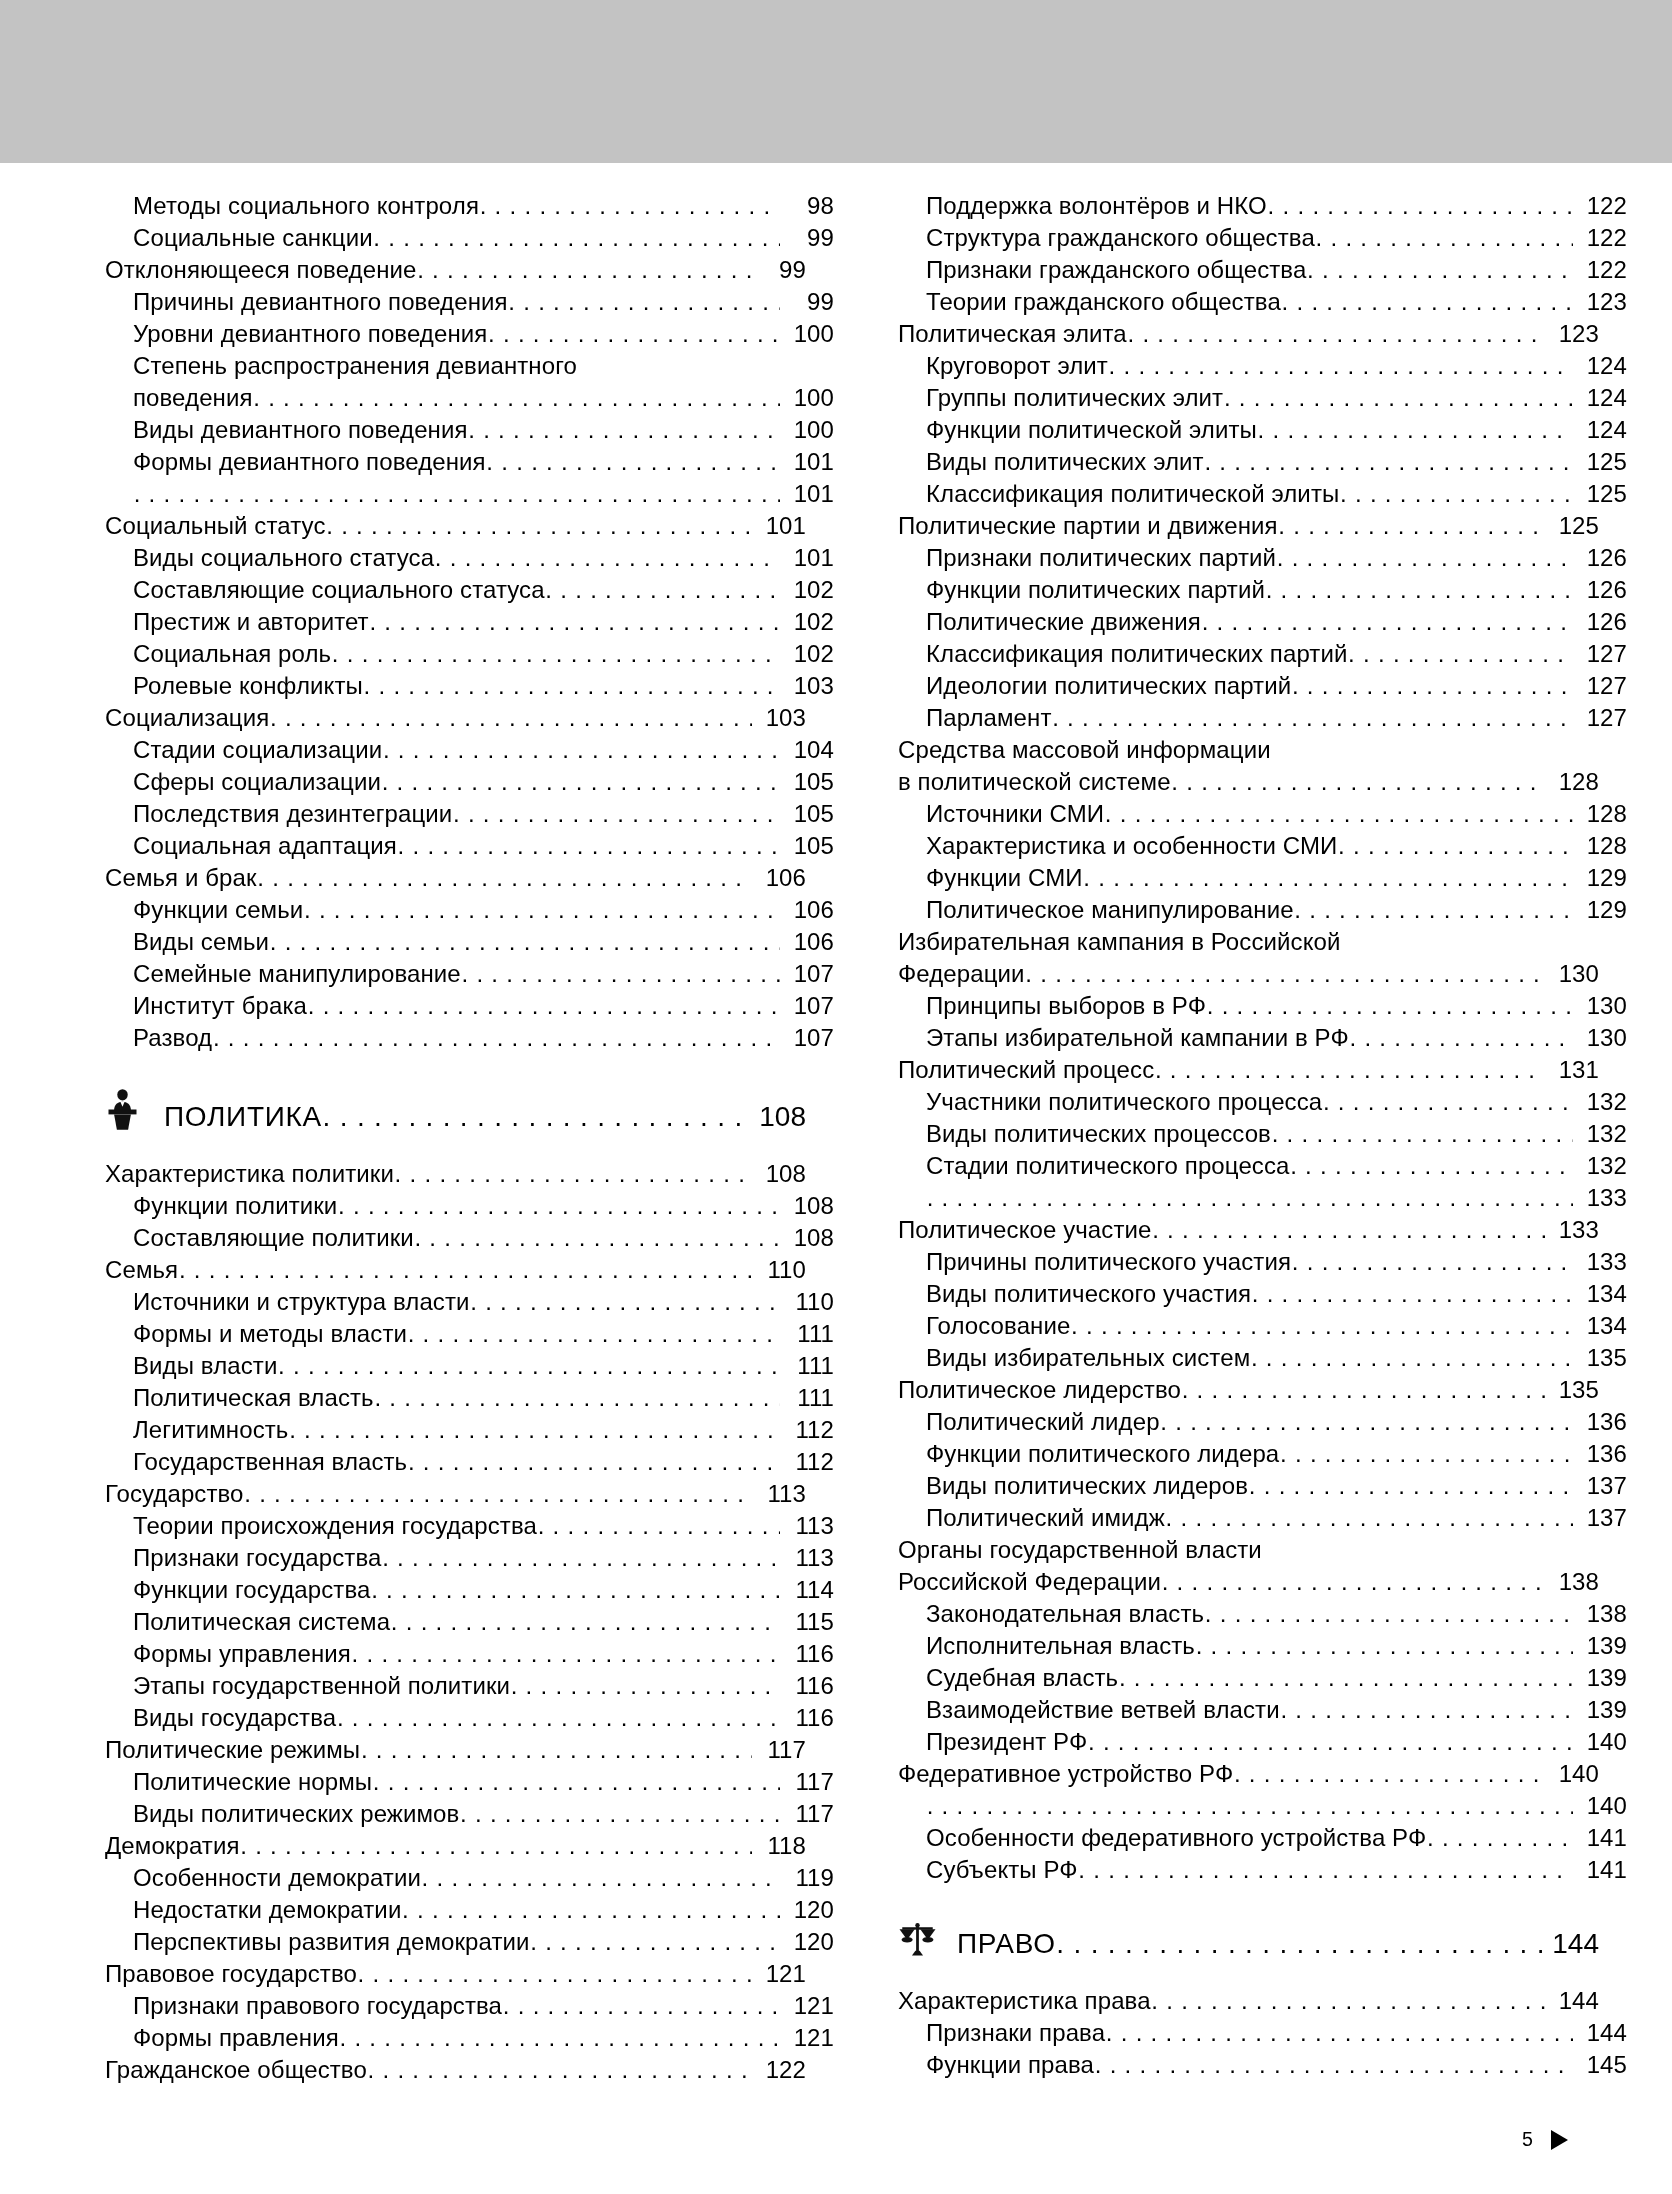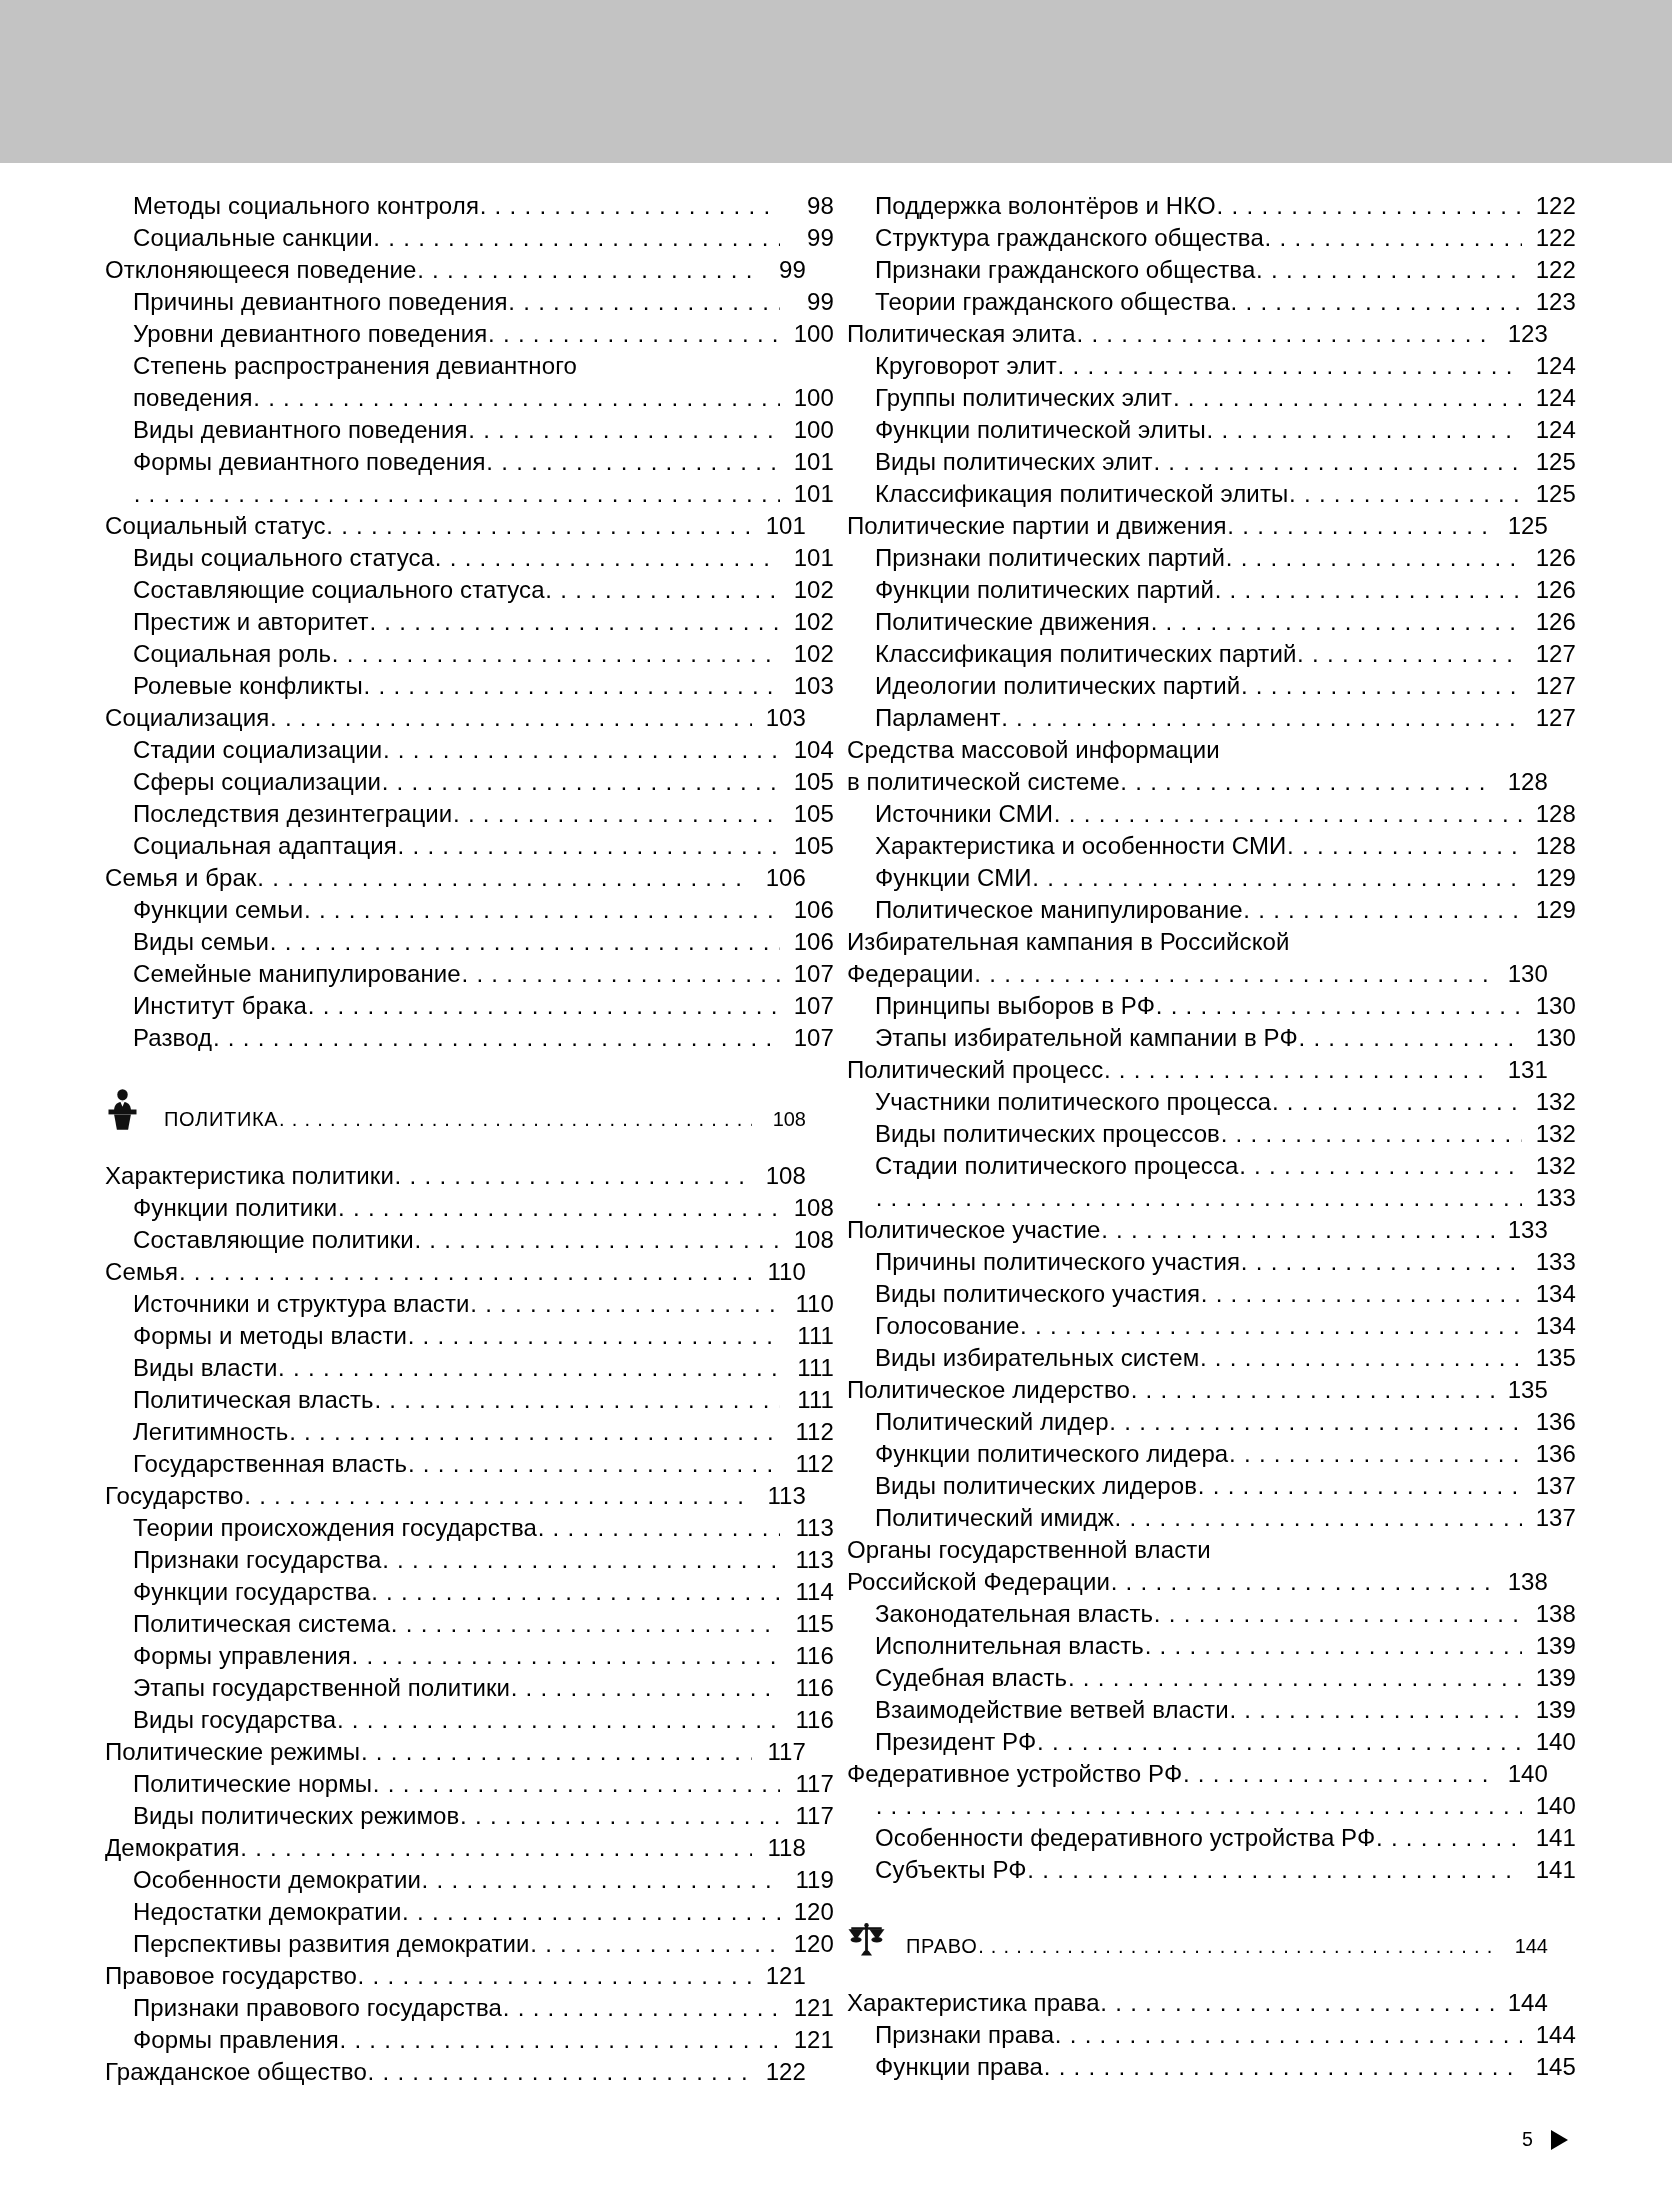--- a/index.html
+++ b/index.html
@@ -29,21 +29,21 @@
   .content {
     position: absolute;
     left: 0;
     top: 163px;
     width: 1673px;
     height: 2032px;
     box-sizing: border-box;
     padding: 27px 105px 0 105px;
     display: flex;
     flex-direction: row;
-    gap: 41px;
+    gap: 92px;
   }
   .col {
     width: 701px;
     flex: 0 0 701px;
   }
 
   
   .toc-entry {
     display: flex;
     align-items: baseline;
@@ -80,21 +80,21 @@
 
   
   .toc-entry.nodots .leader { visibility: hidden; }
   .toc-entry.nodots .page { visibility: hidden; }
 
   
   .section-row {
     display: flex;
     align-items: baseline;
     width: 100%;
-    font-size: 20px;
+    font-size: 28px;
     line-height: 32px;
     white-space: nowrap;
     overflow: hidden;
     margin-top: 31px;
   }
   .section-row .sect-icon {
     flex: 0 0 auto;
     width: 59px;
     display: inline-flex;
     align-items: flex-end;

